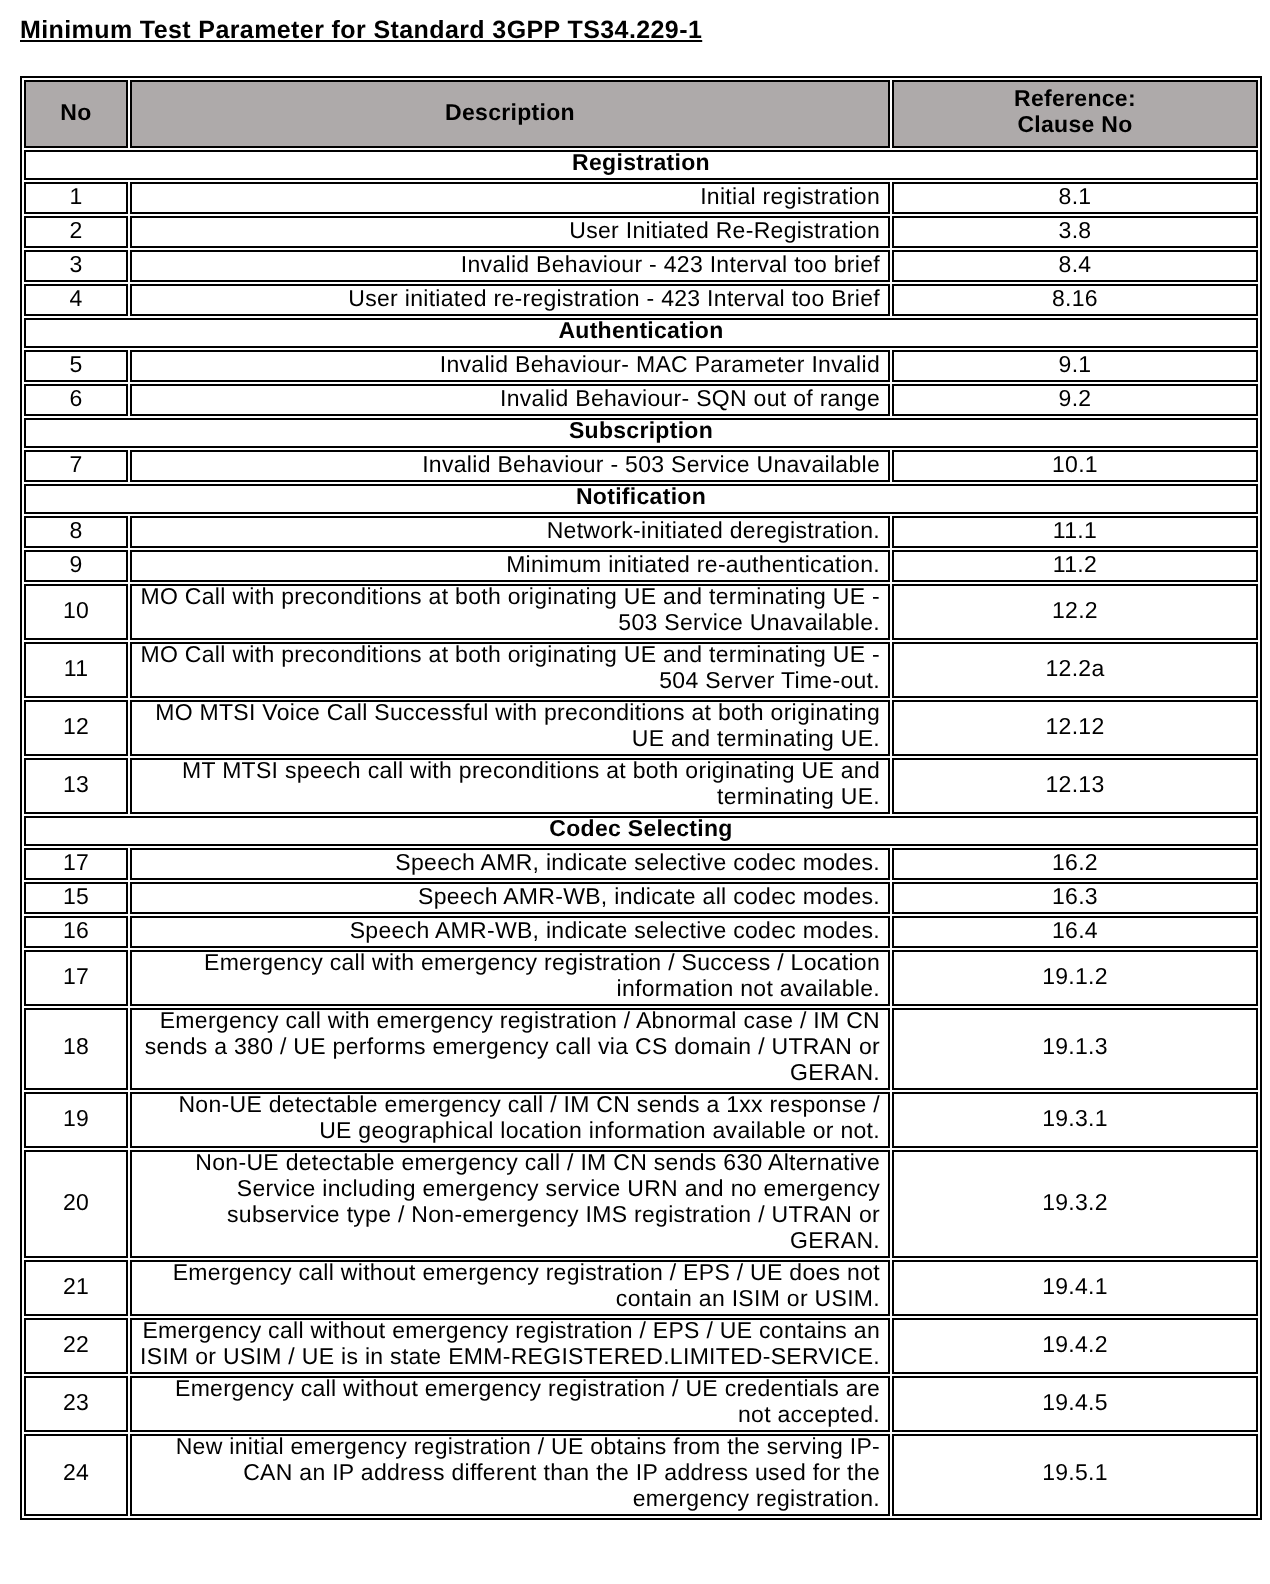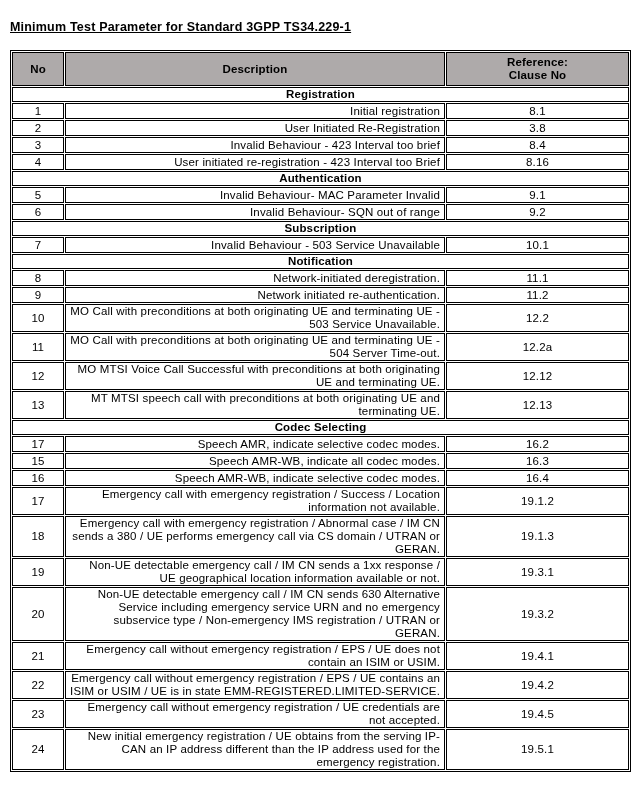--- a/index.html
+++ b/index.html
@@ -15,21 +15,21 @@
     background: #ffffff;
     box-sizing: border-box;
     padding: 8px 10px;
     overflow: hidden;
   }
   .doc-title {
     font-size: 12.5px;
     font-weight: bold;
     text-decoration: underline;
     letter-spacing: 0.2px;
-    margin: 12px 0 16px 0;
+    margin: 0 0 16px 0;
   }
   table.param-table {
     border-collapse: separate;
     border-spacing: 1px;
     border: 1px solid #000000;
     table-layout: fixed;
     width: 616px;
   }
   .param-table th,
   .param-table td {
@@ -141,21 +141,21 @@
       <tr class="section-row">
         <td class="cell-section" colspan="3">Notification</td>
       </tr>
       <tr class="data-row">
         <td class="cell-no">8</td>
         <td class="cell-desc">Network-initiated deregistration.</td>
         <td class="cell-ref">11.1</td>
       </tr>
       <tr class="data-row">
         <td class="cell-no">9</td>
-        <td class="cell-desc">Network initiated re-authentication.</td>
+        <td class="cell-desc">Minimum initiated re-authentication.</td>
         <td class="cell-ref">11.2</td>
       </tr>
       <tr class="data-row">
         <td class="cell-no">10</td>
         <td class="cell-desc">MO Call with preconditions at both originating UE and terminating UE - 503 Service Unavailable.</td>
         <td class="cell-ref">12.2</td>
       </tr>
       <tr class="data-row">
         <td class="cell-no">11</td>
         <td class="cell-desc">MO Call with preconditions at both originating UE and terminating UE - 504 Server Time-out.</td>

